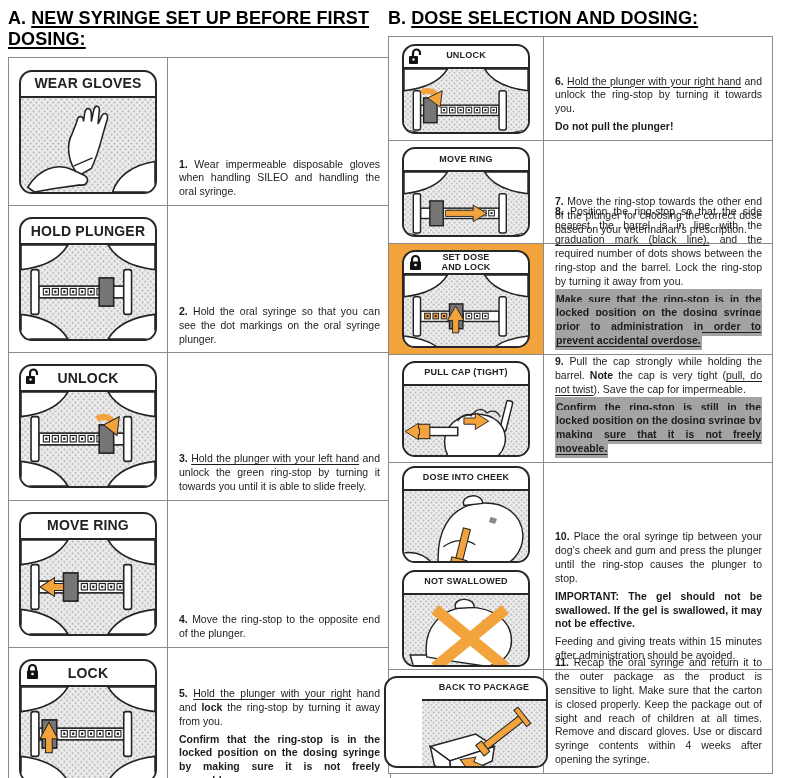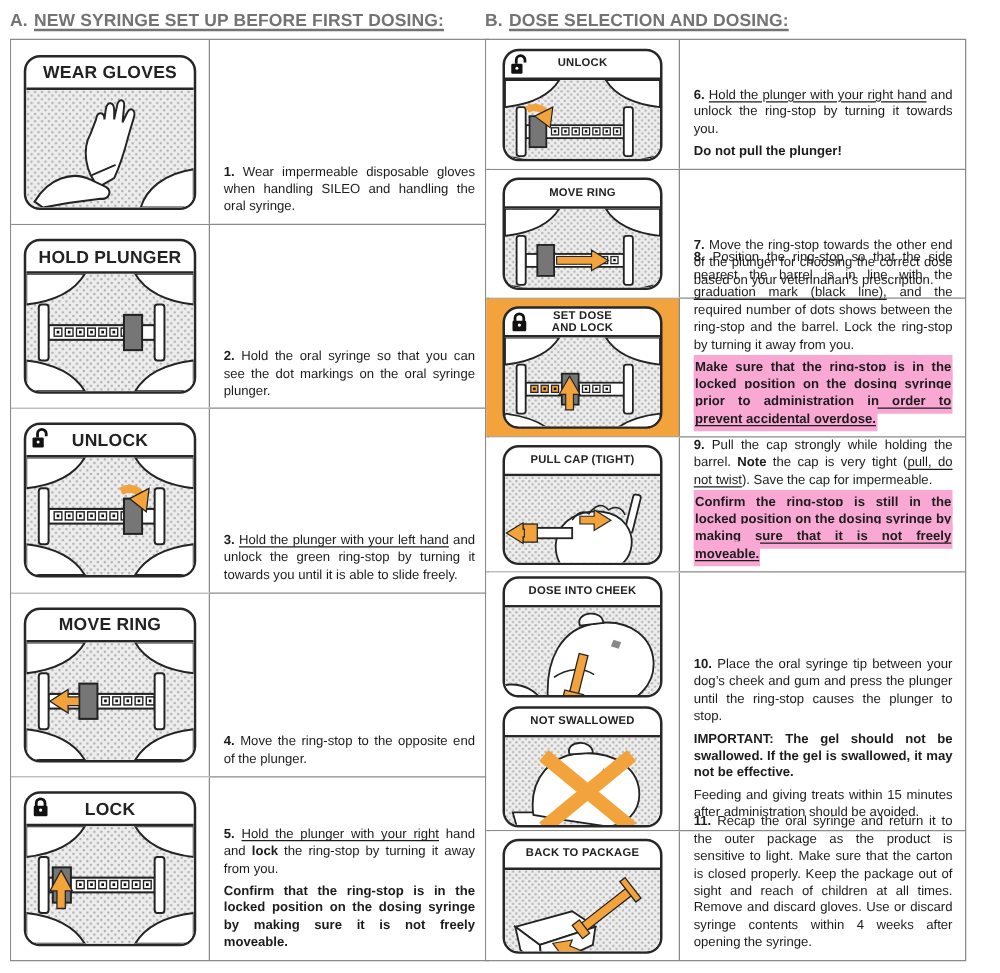--- a/index.html
+++ b/index.html
@@ -1,21 +1,21 @@
 <!DOCTYPE html>
 <html><head>
 <meta charset="utf-8">
 <style>
   html,body{margin:0;padding:0;background:#fff;width:800px;height:778px;overflow:hidden;
     font-family:"Liberation Sans",sans-serif;color:#1c1c1e;}
   .page{position:relative;width:800px;height:778px;}
   .col{position:absolute;top:6px;}
   .col-a{left:8px;width:383px;}
   .col-b{left:388px;width:385px;}
-  h2.sec-title{font-size:14px;font-weight:bold;margin:2px 0 7px 0;letter-spacing:.1px;color:#737373;}
+  h2.sec-title{font-size:18px;font-weight:bold;margin:2px 0 7px 0;letter-spacing:.1px;color:#000000;}
   h2.sec-title .pref{margin-right:5px;}
   h2.sec-title .u2{text-decoration:underline;text-decoration-thickness:1.5px;text-underline-offset:2px;}
   .grid{border:1px solid #8a8a8a;height:738px;box-sizing:border-box;}
   .row{display:flex;box-sizing:border-box;}
   .row + .row{border-top:1px solid #8a8a8a;}
   .grid-a .row{height:147.2px;}
   .grid-b .row:nth-child(1){height:103px;}
   .grid-b .row:nth-child(2){height:103px;}
   .grid-b .row:nth-child(3){height:111px;}
   .grid-b .row:nth-child(4){height:108px;}
@@ -26,30 +26,30 @@
     justify-content:center;gap:7px;background:#fff;}
   .col-a .cell-img{width:159px;}
   .col-b .cell-img{width:155px;}
   .cell-img.hl-cell{background:#F2A33C;}
   .cell-text{flex:1;display:flex;align-items:flex-end;}
   .txt{width:100%;padding:6px 10px 6px 11px;font-size:10.5px;line-height:1.32;text-align:justify;}
   .txt p{margin:0;}
   .txt p + p{margin-top:4px;}
   .b{font-weight:bold;}
   .u{text-decoration:underline;text-underline-offset:1.5px;}
-  .hl{background:#f9a8d4;padding:4px 1px;box-decoration-break:clone;-webkit-box-decoration-break:clone;}
+  .hl{background:#a3a3a3;padding:4px 1px;box-decoration-break:clone;-webkit-box-decoration-break:clone;}
   
   .panel{background:#fff;border:2px solid #272727;border-radius:13px;overflow:hidden;
     display:flex;flex-direction:column;flex:none;}
   .col-a .panel{width:134px;height:120px;}
   .col-b .panel{width:124px;height:86px;}
   .grid-b .row:nth-child(3) .panel{height:94px;}
   .grid-b .row:nth-child(4) .panel{height:92px;}
   .grid-b .row:nth-child(5) .panel{height:93px;}
-  .grid-b .row:nth-child(6) .panel{height:88px;}
+  .grid-b .row:nth-child(6) .panel{height:88px;padding-left:36px;}
   .panel-head{position:relative;flex:none;height:24px;border-bottom:2px solid #272727;
     display:flex;align-items:center;justify-content:center;text-align:center;
     font-size:14px;font-weight:600;letter-spacing:.2px;white-space:pre-line;line-height:1.05;color:#222;}
   .col-b .panel-head{height:21px;font-size:9px;}
   .padlock{position:absolute;left:4px;top:2px;width:15px;height:17px;}
   .panel-body{flex:1;position:relative;}
   .panel-body svg{display:block;width:100%;height:100%;}
   .art .wh{fill:#fff;stroke:#232323;stroke-width:1.4;}
   .art .ar{fill:#F2A33C;stroke:#232323;stroke-width:.9;}
   .art .ln{fill:none;stroke:#232323;stroke-width:1.2;}

